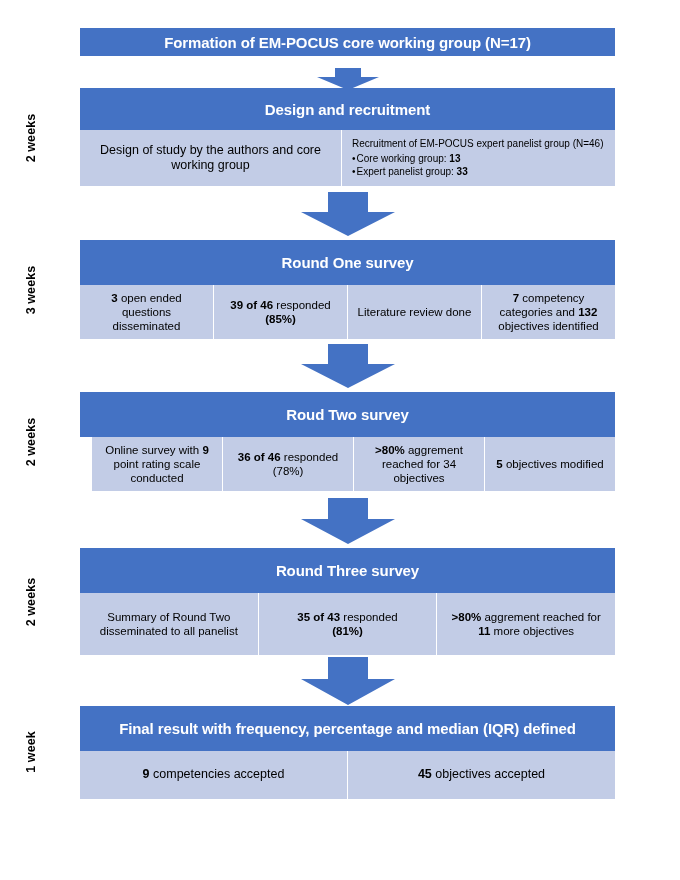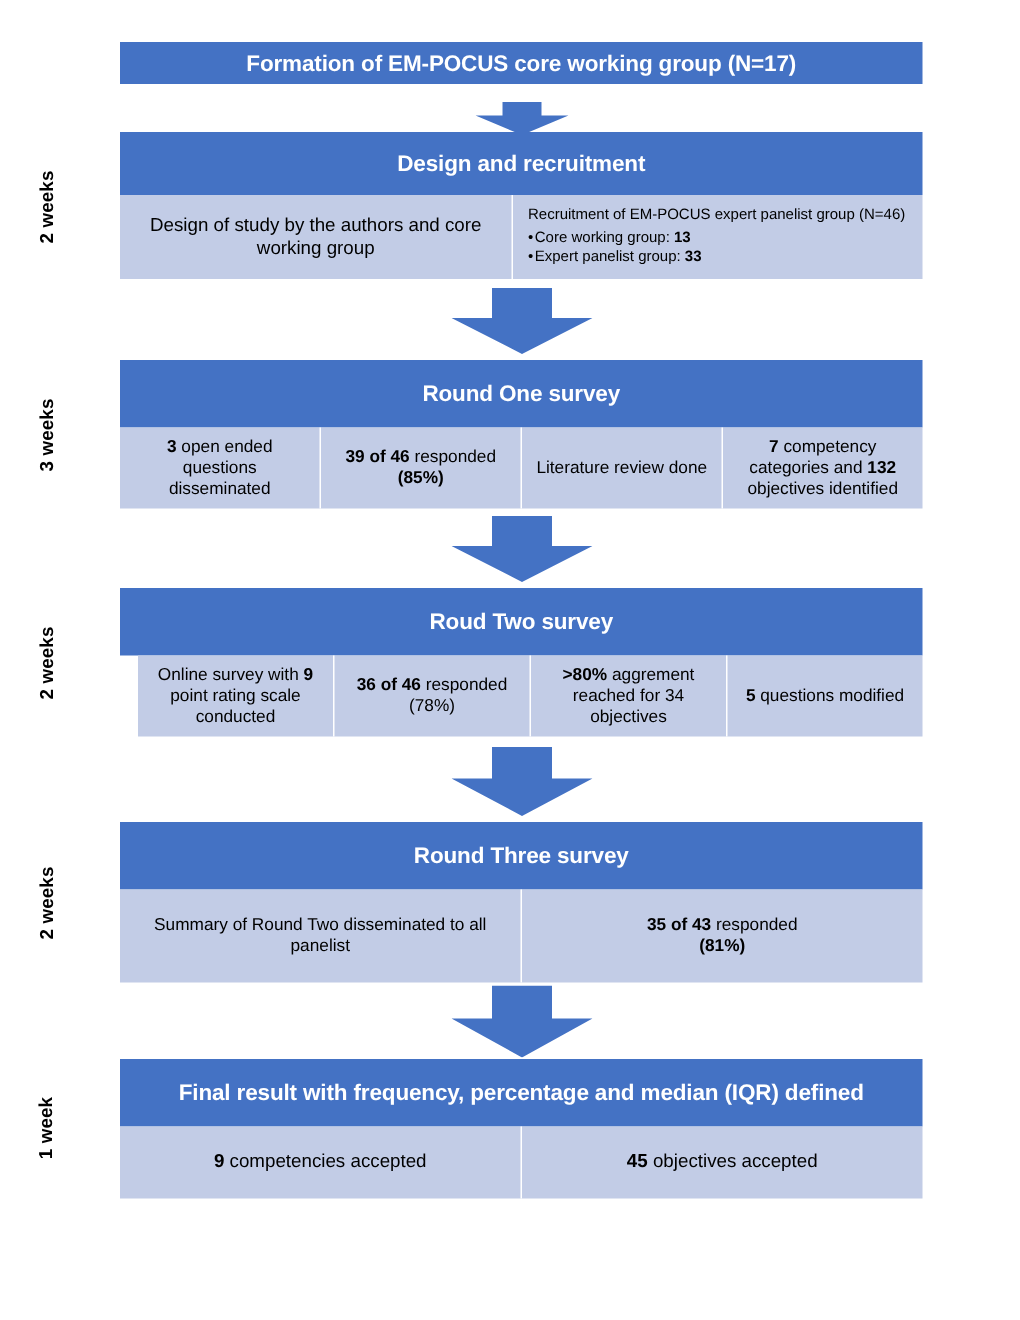--- a/index.html
+++ b/index.html
@@ -186,37 +186,40 @@
       <div class="cell">
           <span><span>Online survey with </span><b>9</b><span> point rating scale conducted</span></span>
         </div>
       <div class="cell">
           <span><b>36 of 46</b><span> responded</span><br><span>(78%)</span></span>
         </div>
       <div class="cell">
           <span><b>&gt;80%</b><span> aggrement reached for 34 objectives</span></span>
         </div>
       <div class="cell">
-          <span><b>5</b><span> questions modified</span></span>
+          <span><b>5</b><span> objectives modified</span></span>
         </div>
     </div>
   </div>
 
   <div class="arrow" style="left:301px; top:498px;">
     <svg width="94" height="46" viewBox="0 0 94 46" aria-hidden="true">
       <polygon points="27,0 67,0 67,21 94,21 47,46 0,21 27,21" fill="#4472C4"></polygon>
     </svg>
   </div>
 
   <div class="stage" style="top:548px;">
     <div class="stage-header" style="height:45px;">Round Three survey</div>
     <div class="stage-body" style="height:62px;">
       <div class="cell">Summary of Round Two disseminated to all panelist</div>
       <div class="cell">
           <span><b>35 of 43</b><span> responded</span><br><b>(81%)</b></span>
+        </div>
+      <div class="cell">
+          <span><b>&gt;80%</b><span> aggrement reached for </span><b>11</b><span> more objectives</span></span>
         </div>
     </div>
   </div>
 
   <div class="arrow" style="left:301px; top:657px;">
     <svg width="94" height="48" viewBox="0 0 94 48" aria-hidden="true">
       <polygon points="27,0 67,0 67,22 94,22 47,48 0,22 27,22" fill="#4472C4"></polygon>
     </svg>
   </div>
 

